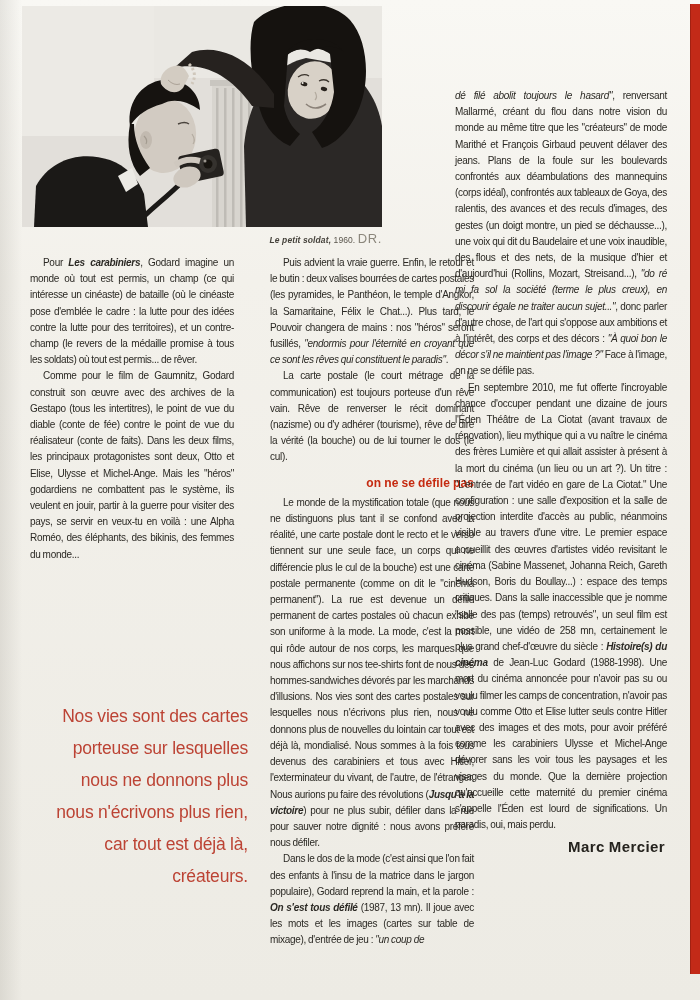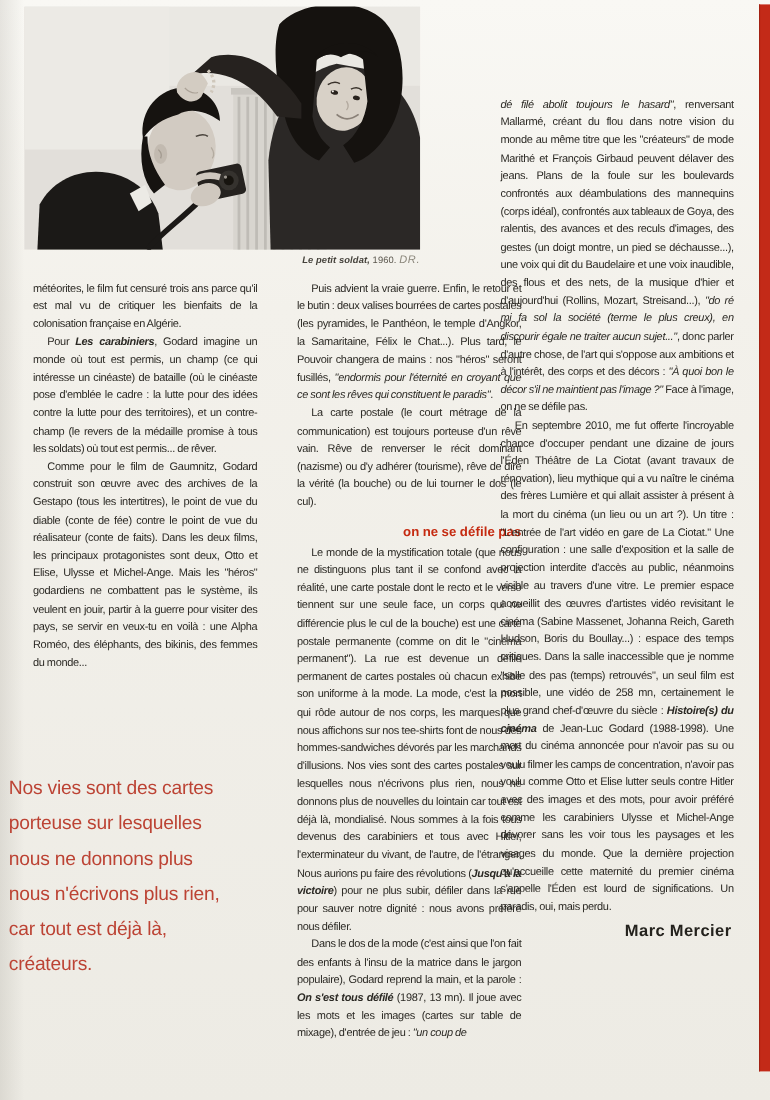--- a/index.html
+++ b/index.html
@@ -12,42 +12,42 @@
     content:"";position:absolute;left:0;top:0;bottom:0;width:22px;
     background:linear-gradient(90deg,rgba(110,105,95,.14),rgba(110,105,95,0));
     pointer-events:none;
   }
   .photo{position:absolute;left:22px;top:6px;width:360px;height:221px;display:block;}
   .caption{
     position:absolute;left:22px;top:231px;width:360px;text-align:right;
     font-size:8.5px;color:#5a564d;letter-spacing:.1px;
   }
   .caption .r-bi{font-weight:700;color:#45423b;}
-  .caption .r-sm{font-size:10px;letter-spacing:.6px;color:#8b877c;font-style:italic;}
+  .caption .r-sm{font-size:13px;letter-spacing:.6px;color:#8b877c;}
   .col{
     position:absolute;text-align:justify;
     font-size:10px;line-height:16.2px;letter-spacing:-.3px;word-spacing:-.4px;
     hyphens:auto;-webkit-hyphens:auto;
   }
   .col-left{left:30px;top:255px;width:204px;}
   .col-middle{left:242px;top:255px;width:204px;margin-left:28px;}
   .col-right{left:455px;top:88px;width:212px;}
   p.para{margin:0;}
   p.indent{text-indent:13px;}
   .r-i{font-style:italic;}
   .r-bi{font-weight:700;font-style:italic;}
   .subhead{
     font-weight:700;color:#c52a10;font-size:12px;letter-spacing:.1px;
     margin:9px 0 4px 0;text-align:right;
   }
   .pull-quote{
     position:absolute;left:8px;top:700px;width:240px;
     font-size:17.5px;line-height:32px;letter-spacing:-.2px;color:#bc4334;
   }
-  .quote-line{white-space:nowrap;}
+  .quote-line{white-space:nowrap;text-align:right;}
   .red-bar{position:absolute;left:690px;top:4px;width:10px;height:970px;background:#c32a18;border-left:1px solid #a32112;}
   .signature{
     text-align:right;font-weight:700;font-size:15px;letter-spacing:.4px;
     margin-top:6px;color:#24221d;padding-right:2px;
   }
 </style>
 </head>
 <body>
 
 <div class="page">
@@ -106,21 +106,20 @@
       <path d="M252,88 C228,52 198,38 170,46 L152,62 C178,56 206,66 230,100 L252,102 Z" fill="#26221f"></path>
       <path d="M152,60 C143,62 137,70 139,78 C145,87 155,89 161,82 L167,70 C163,61 158,58 152,60 Z" fill="#d3ccc2"></path>
       <path d="M146,74 q6,6 12,4" stroke="#aba297" stroke-width="1" fill="none"></path>
       <path d="M167,58 q9,9 3,20" stroke="#cfc7bb" stroke-width="3" stroke-dasharray="2.5 2.5" fill="none"></path>
     </g>
   </svg>
 
   <div class="caption"><span class="r-bi">Le petit soldat,</span><span> 1960. </span><span class="r-sm">DR.</span></div>
 
   <div class="col col-left">
-      <p class="para"><span>météorites, le film fut censuré trois ans parce qu'il est mal vu de critiquer les bienfaits de la colonisation française en Algérie.</span></p>
       <p class="para indent"><span>Pour </span><span class="r-bi">Les carabiniers</span><span>, Godard imagine un monde où tout est permis, un champ (ce qui intéresse un cinéaste) de bataille (où le cinéaste pose d'emblée le cadre : la lutte pour des idées contre la lutte pour des territoires), et un contre-champ (le revers de la médaille promise à tous les soldats) où tout est permis... de rêver.</span></p>
       <p class="para indent"><span>Comme pour le film de Gaumnitz, Godard construit son œuvre avec des archives de la Gestapo (tous les intertitres), le point de vue du diable (conte de fée) contre le point de vue du réalisateur (conte de faits). Dans les deux films, les principaux protagonistes sont deux, Otto et Elise, Ulysse et Michel-Ange. Mais les "héros" godardiens ne combattent pas le système, ils veulent en jouir, partir à la guerre pour visiter des pays, se servir en veux-tu en voilà : une Alpha Roméo, des éléphants, des bikinis, des femmes du monde...</span></p>
     </div>
 
   <div class="pull-quote">
       <div class="quote-line">Nos vies sont des cartes</div>
       <div class="quote-line">porteuse sur lesquelles</div>
       <div class="quote-line">nous ne donnons plus</div>
       <div class="quote-line">nous n'écrivons plus rien,</div>
       <div class="quote-line">car tout est déjà là,</div>

